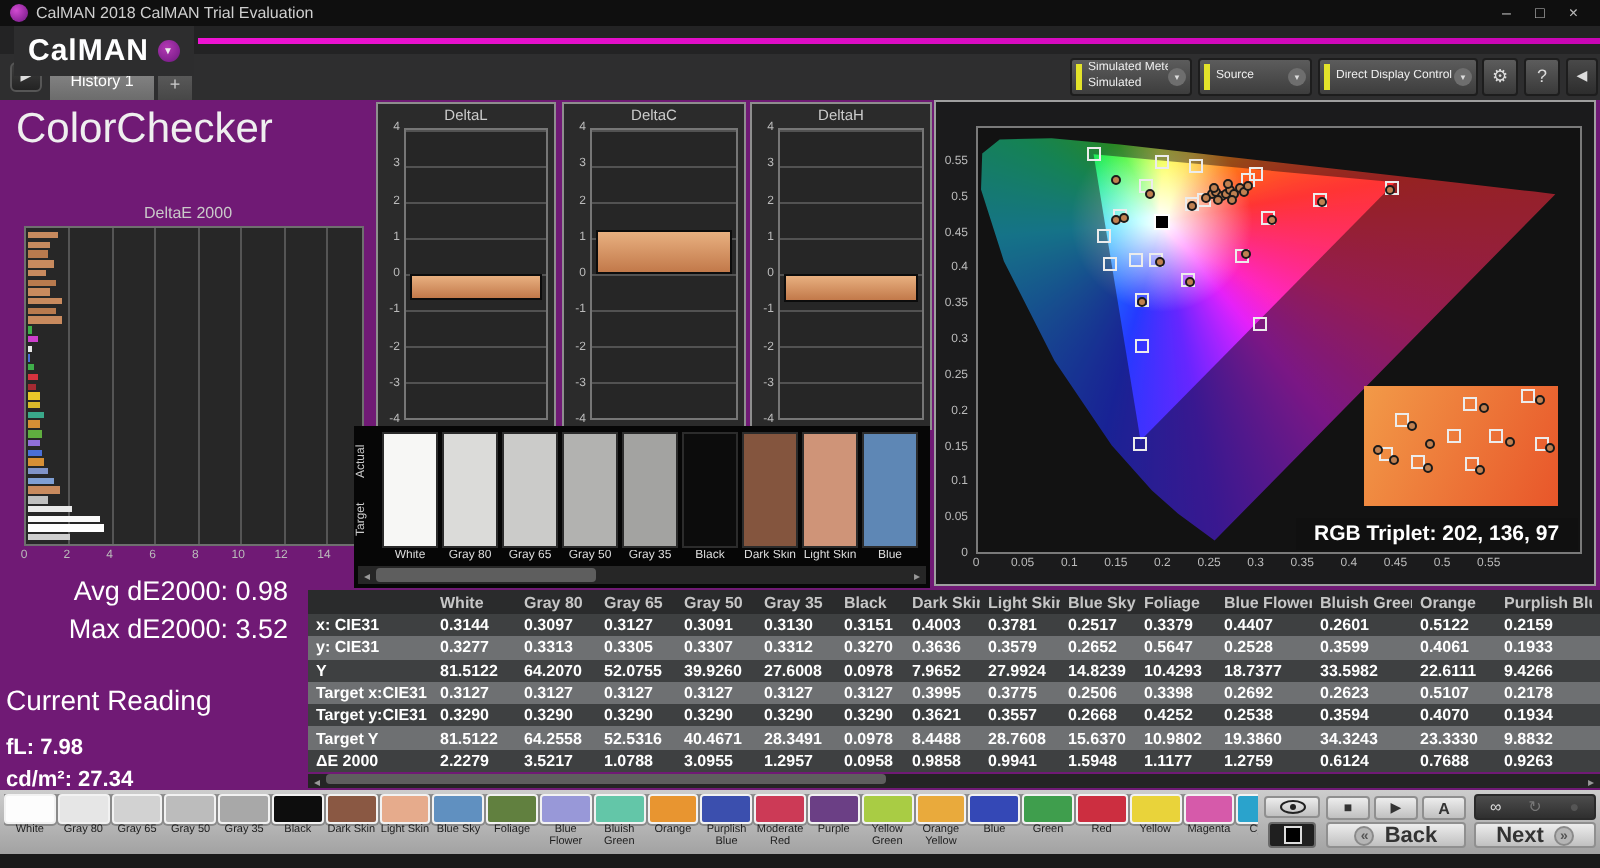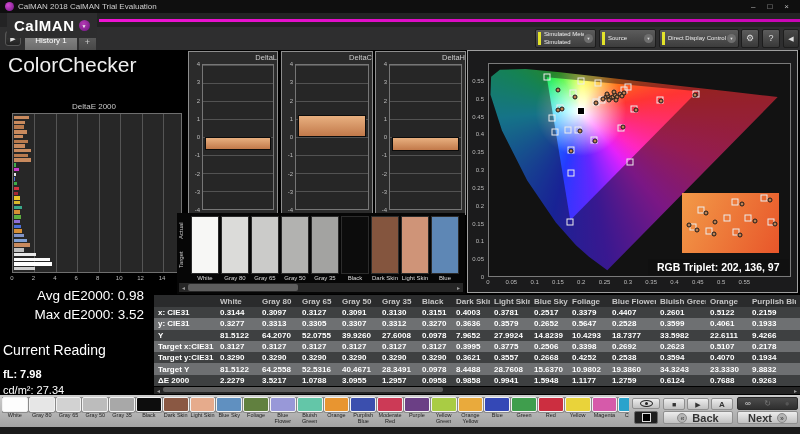--- a/index.html
+++ b/index.html
@@ -24,35 +24,35 @@
 .tab{position:absolute;left:25px;top:4px;width:52px;height:19px;background:linear-gradient(#8d8d8d,#6c6c6c);border-radius:3px 3px 0 0;color:#fff;font-size:8px;text-align:center;line-height:19px}
 .tabplus{position:absolute;left:79px;top:7px;width:17px;height:16px;background:linear-gradient(#5e5e5e,#474747);border-radius:3px 3px 0 0;color:#ccc;font-size:9px;text-align:center;line-height:16px}
 .dd{position:absolute;top:2px;height:19px;background:linear-gradient(#5c5c5c,#3d3d3d);border:1px solid #1d1d1d;border-radius:2px;display:flex;align-items:center;padding-right:2px}
 .ddbar{width:3px;height:13px;background:#e3e32a;margin:0 3px 0 2px;flex:0 0 auto}
 .ddtext{flex:1;color:#eee;font-size:6px;line-height:1.2;overflow:hidden;white-space:nowrap}
 .ddchev{width:9px;height:9px;border-radius:50%;background:#6e6e6e;color:#ddd;font-size:4px;display:flex;align-items:center;justify-content:center;flex:0 0 auto}
 #dd1{left:535px;width:61px}#dd2{left:599px;width:57px}#dd3{left:659px;width:80px}
 .tbtn{position:absolute;top:2px;height:19px;width:18px;background:linear-gradient(#5c5c5c,#393939);border:1px solid #1d1d1d;border-radius:2px;color:#ddd;font-size:9px;text-align:center;line-height:17px}
 #btn-gear{left:741px}#btn-help{left:762px}#btn-collapse{left:783px;width:16px;background:linear-gradient(#494949,#2d2d2d);font-size:7px}
 
-.main{position:absolute;left:0;top:50px;width:800px;height:345px;background:#000000}
+.main{position:absolute;left:0;top:50px;width:800px;height:345px;background:#701a75}
 .pagetitle{position:absolute;left:8px;top:3px;font-size:21px;color:#efefef;font-weight:400}
 .pagedesc{position:absolute;left:9px;top:31px;width:174px;font-size:8px;color:#c9c9c9;line-height:1.3}
 
 #dele{position:absolute;left:2px;top:52px;width:184px;height:186px}
 .ctitle{position:absolute;top:0;left:0;right:0;text-align:center;font-size:8px;color:#c9c9c9}
 #dele-plot{position:absolute;left:10px;top:11px;width:170px;height:160px;background:#272727;border:1px solid #6f6f6f;overflow:hidden}
 .vgrid{position:absolute;top:0;bottom:0;width:1px;background:#555}
 .hbar{position:absolute;left:1px;height:3.4px}
 #dele-xl{position:absolute;left:10px;top:173px;width:170px;height:9px}
 #dele-xl span{position:absolute;transform:translateX(-50%);font-size:6px;color:#bbb}
 
 .dpanel{position:absolute;top:1px;height:164px;background:#2b2b2b;border:1px solid #8e8e8e}
 #dL{left:188px;width:90px}#dC{left:281px;width:92px}#dH{left:375px;width:91px}
-.dtitle{position:absolute;top:1px;left:0;right:0;text-align:right;font-size:7.5px;color:#ccc}
+.dtitle{position:absolute;top:1px;left:0;right:0;text-align:center;font-size:7.5px;color:#ccc}
 .dplot{position:absolute;left:13px;top:12px;right:3px;bottom:4px;background:#262626;border:1px solid #767676;overflow:hidden}
 .hgrid{position:absolute;left:0;right:0;height:1px;background:#525252}
 .dyl{position:absolute;left:0;width:11px;text-align:right;font-size:6px;color:#bbb;transform:translateY(-50%)}
 .dbar{position:absolute;left:2px;right:2px;background:linear-gradient(#e8b080,#c2794a);border:1px solid #0c0c0c}
 
 .swpanel{position:absolute;left:177px;top:163px;width:288px;height:81px;background:#060606;overflow:hidden}
 .swlabels{position:absolute;left:1px;top:3px;width:12px;height:58px;display:flex;flex-direction:column}
 .swlab{flex:1;writing-mode:vertical-rl;transform:rotate(180deg);font-size:6px;color:#ccc;text-align:center}
 .swrow{position:absolute;left:14px;top:3px;height:58px;display:flex;gap:2px}
 .swcell{width:28px;display:flex;flex-direction:column;border:1px solid #2c2c2c}
@@ -83,21 +83,21 @@
 .ciexl span{position:absolute;font-size:6px;color:#bbb;transform:translateX(-50%)}
 .inset{position:absolute;left:64%;top:61%;width:32.5%;height:28%;background:linear-gradient(115deg,#f29a48,#e8562a)}
 .rgbstrip{position:absolute;right:1px;bottom:1px;width:47%;height:16px;background:rgba(16,16,16,.93);color:#fff;font-size:10.5px;font-weight:bold;display:flex;align-items:center;justify-content:center;white-space:nowrap}
 
 .stats{position:absolute;left:0;top:238px;width:152px;height:107px;color:#fff}
 .stats .avg{position:absolute;right:8px;top:0;font-size:13.5px}
 .stats .max{position:absolute;right:8px;top:19px;font-size:13.5px}
 .stats .cur{position:absolute;left:3px;top:54px;font-size:14px}
 .stats .xy{position:absolute;left:3px;top:62px;font-size:11px;font-weight:bold;display:flex;gap:28px}
 .stats .fl{position:absolute;left:3px;top:80px;font-size:11px;font-weight:bold}
-.stats .cd{position:absolute;left:3px;top:96px;font-size:11px;font-weight:normal}
+.stats .cd{position:absolute;left:3px;top:96px;font-size:11px;font-weight:bold}
 
 .tablewrap{position:absolute;left:154px;top:245px;width:646px;height:91px;overflow:hidden;background:#323334}
 .trow{display:grid;grid-template-columns:62px 42px 40px 40px 40px 40px 34px 38px 40px 38px 40px 48px 50px 42px 48px 40px;height:11.3px;align-items:center}
 .trow.head{height:12px;background:#2a2b2c}
 .tcell{font-size:8px;font-weight:bold;color:#fff;padding-left:4px;white-space:nowrap;overflow:hidden}
 .head .tcell{color:#c6c6c6}
 .tscroll{position:absolute;left:154px;top:337px;width:646px;height:7px;background:#242424;display:flex;align-items:center}
 
 .bottombar{position:absolute;left:0;top:395px;width:800px;height:32px;background:linear-gradient(#cdcdcd,#a2a2a2)}
 .patches{position:absolute;left:2px;top:2px;width:627px;height:28px;display:flex;gap:1px;overflow:hidden}

